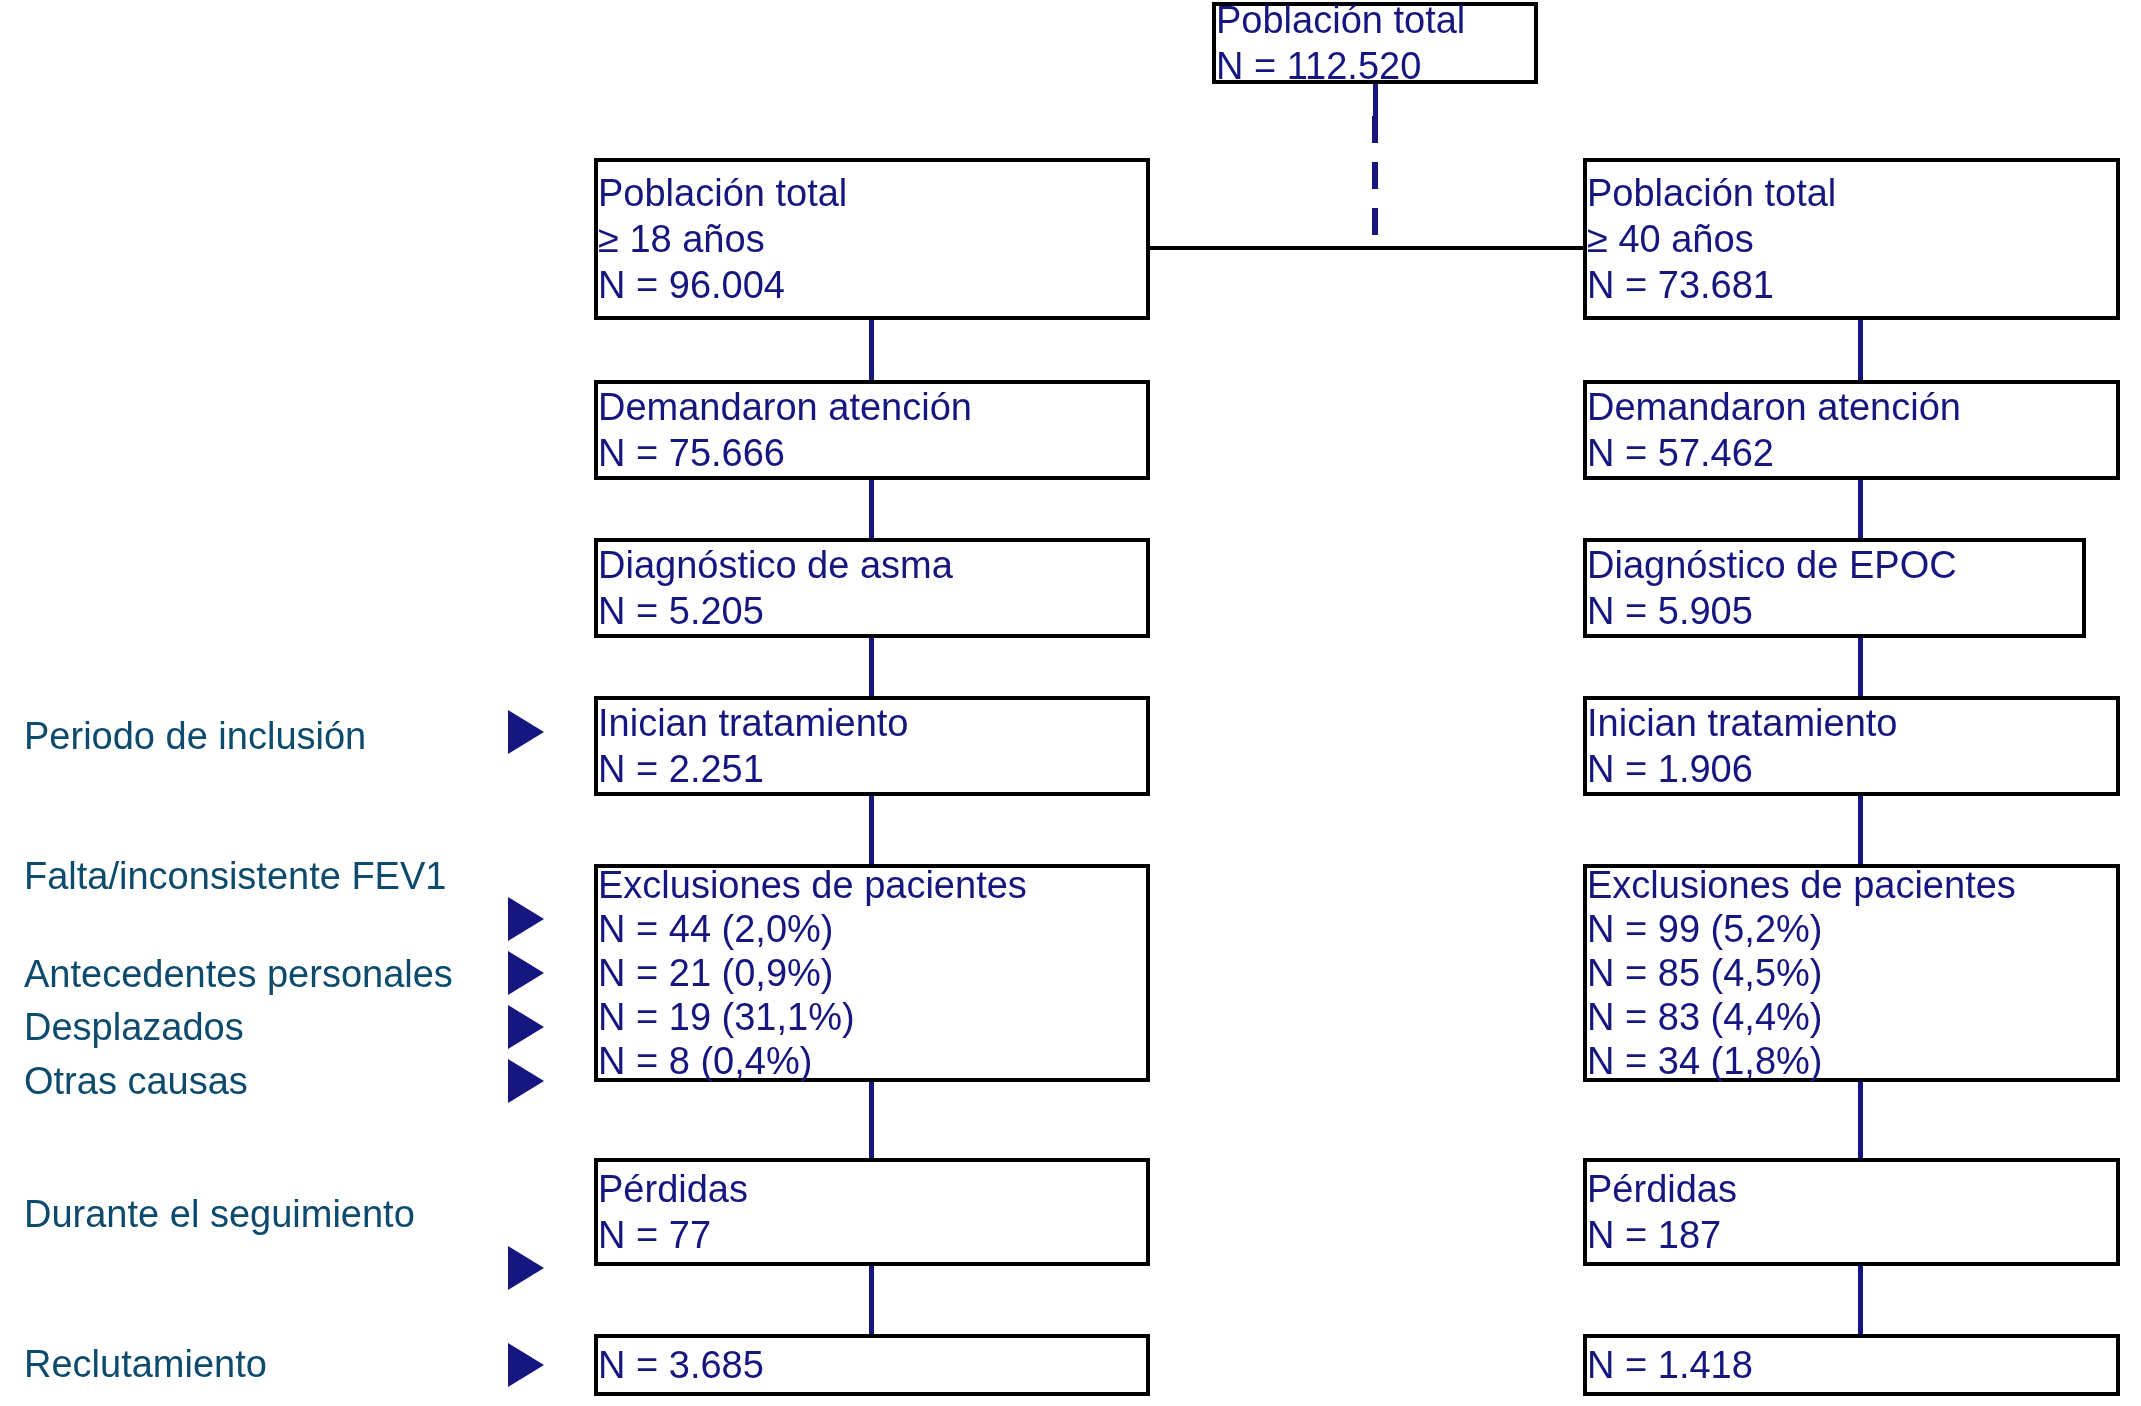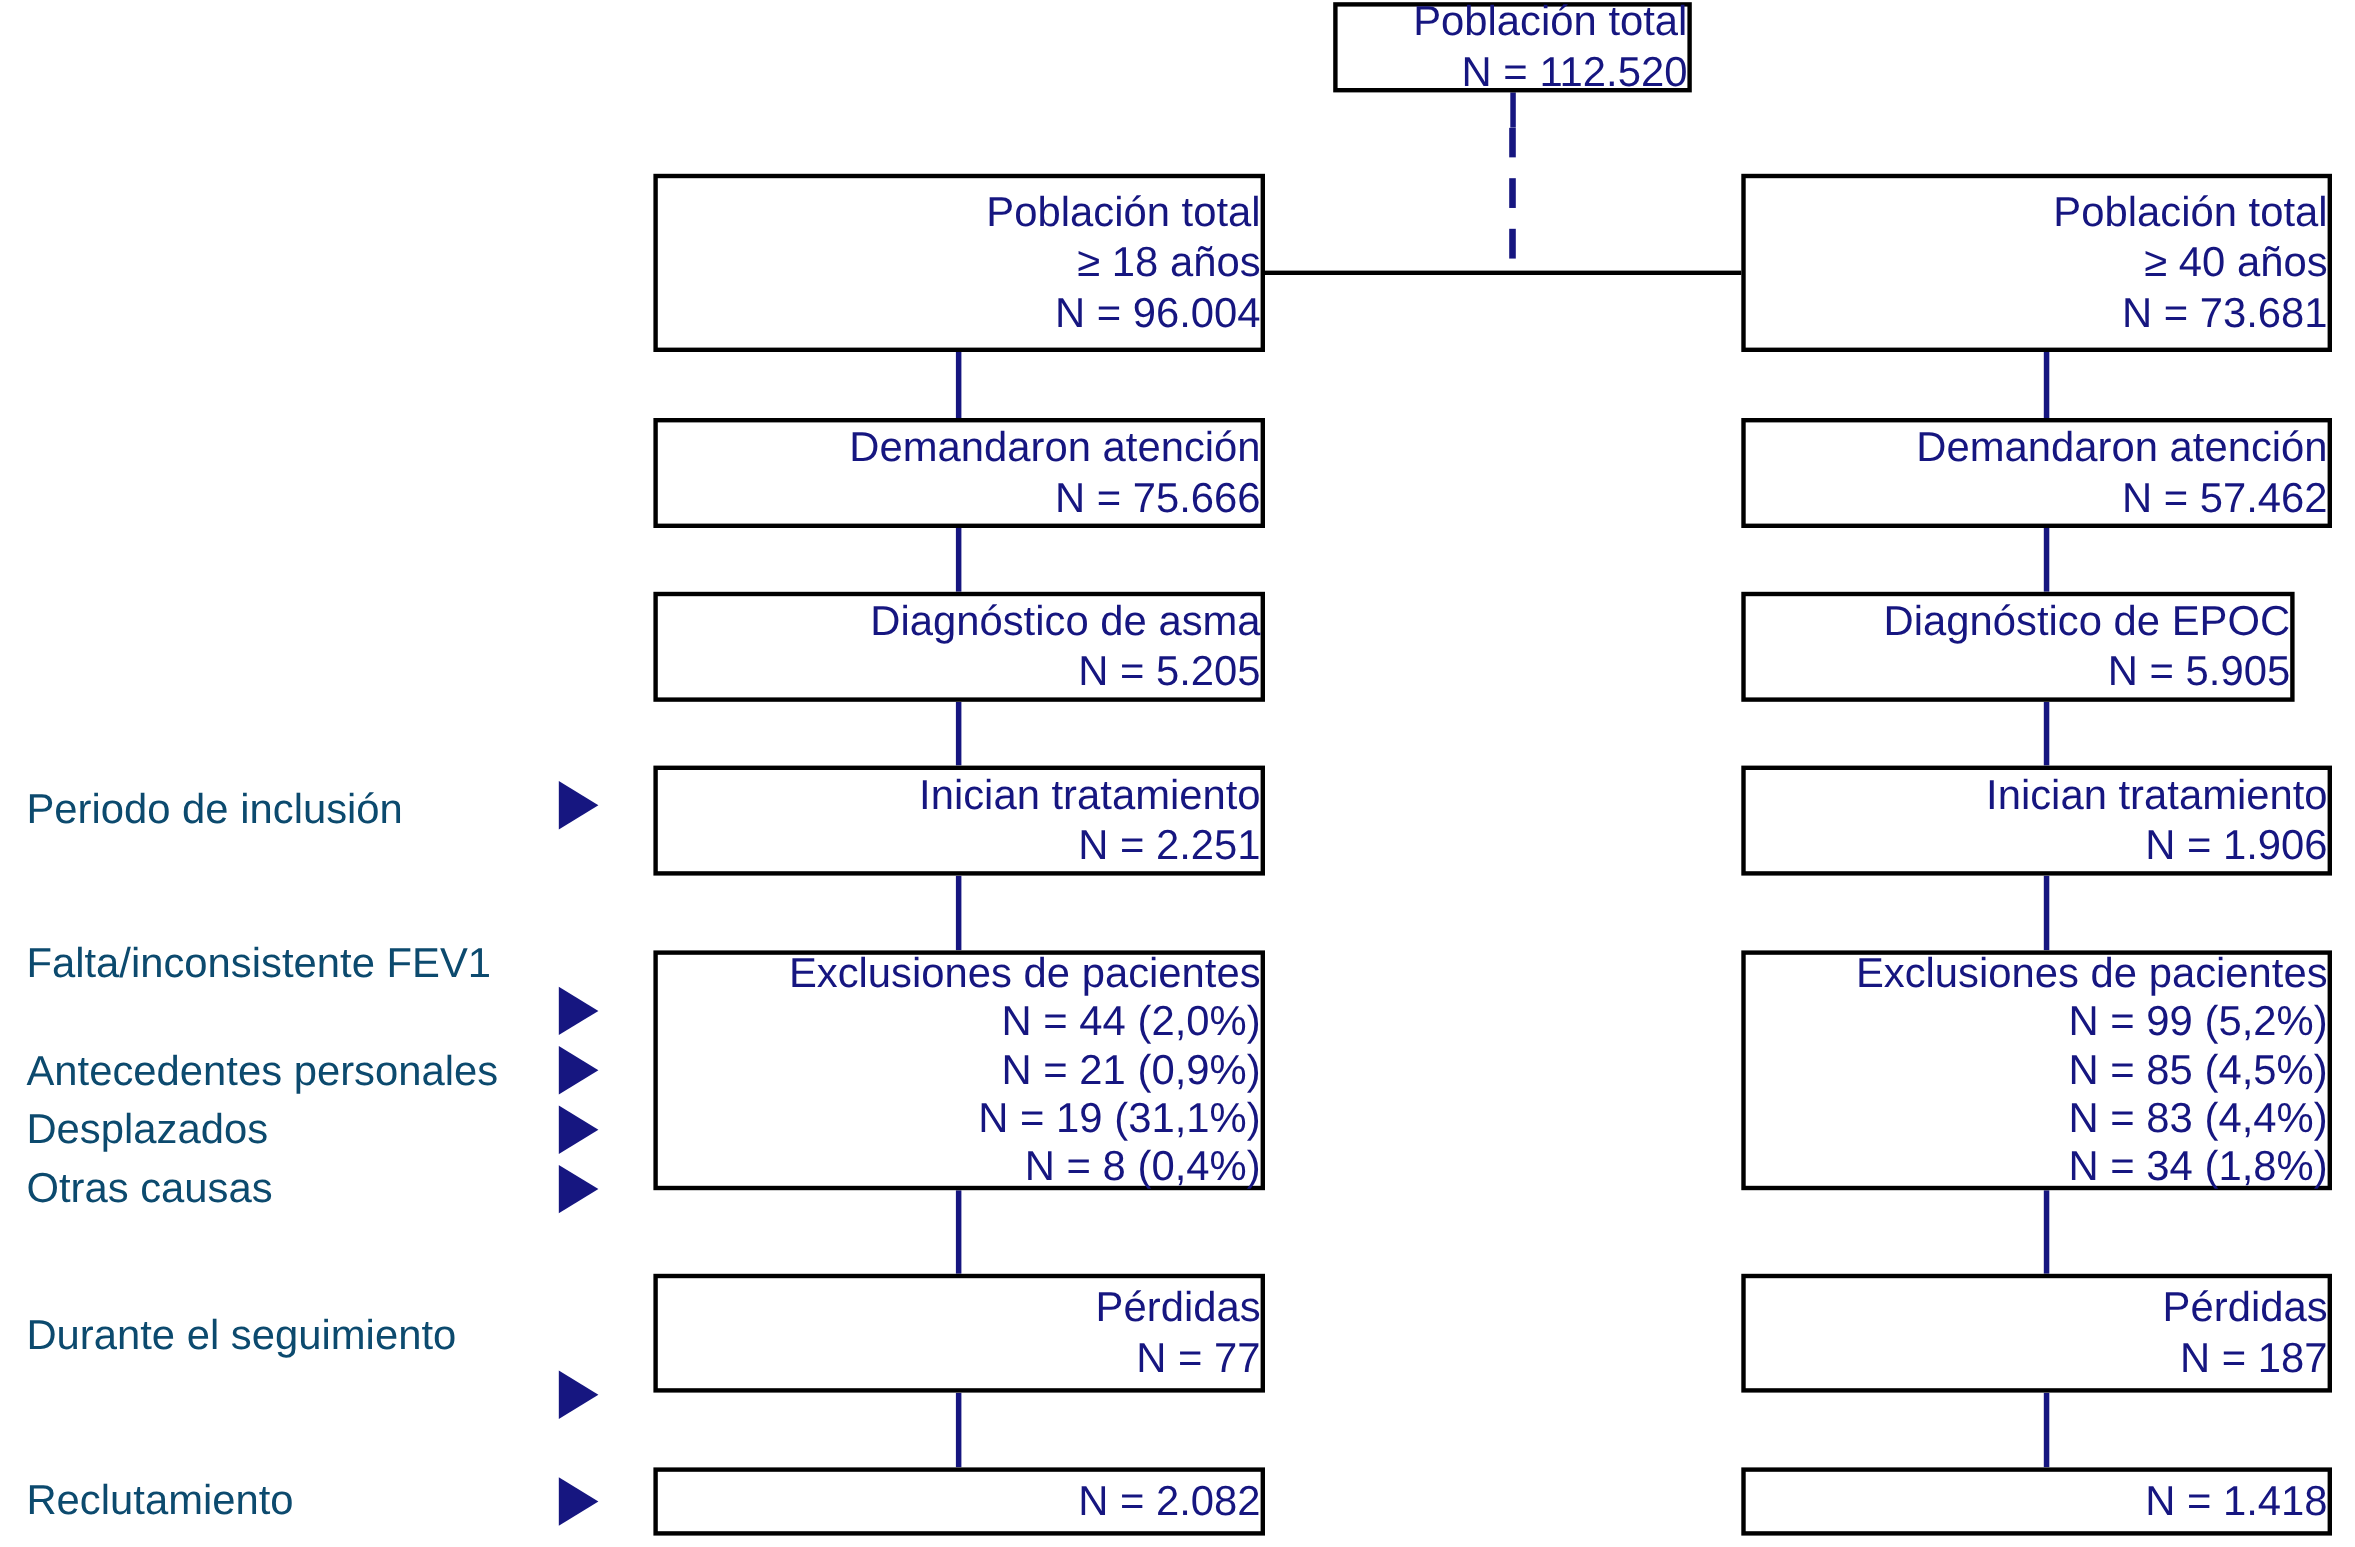--- a/index.html
+++ b/index.html
@@ -20,21 +20,21 @@
     box-sizing: border-box;
     border: 4px solid #000000;
     background: #ffffff;
     color: #161680;
     text-align: center;
     font-size: 38px;
     line-height: 46px;
     display: flex;
     flex-direction: column;
     justify-content: center;
-    align-items: flex-end;
+    align-items: flex-start;
     z-index: 3;
   }
   .box .ln { display: block; white-space: nowrap; }
   .box.tight { line-height: 44px; }
 
   .label {
     position: absolute;
     color: #0c4a6e;
     font-size: 38px;
     line-height: 48px;
@@ -129,21 +129,21 @@
     <span class="ln">N = 19 (31,1%)</span>
     <span class="ln">N = 8 (0,4%)</span>
   </div>
 
   <div class="box" style="left:594px; top:1158px; width:556px; height:108px;">
     <span class="ln">Pérdidas</span>
     <span class="ln">N = 77</span>
   </div>
 
   <div class="box" style="left:594px; top:1334px; width:556px; height:62px;">
-    <span class="ln">N = 2.082</span>
+    <span class="ln">N = 3.685</span>
   </div>
 
   <div class="box" style="left:1583px; top:158px; width:537px; height:162px;">
     <span class="ln">Población total</span>
     <span class="ln">≥ 40 años</span>
     <span class="ln">N = 73.681</span>
   </div>
 
   <div class="box" style="left:1583px; top:380px; width:537px; height:100px;">
     <span class="ln">Demandaron atención</span>

